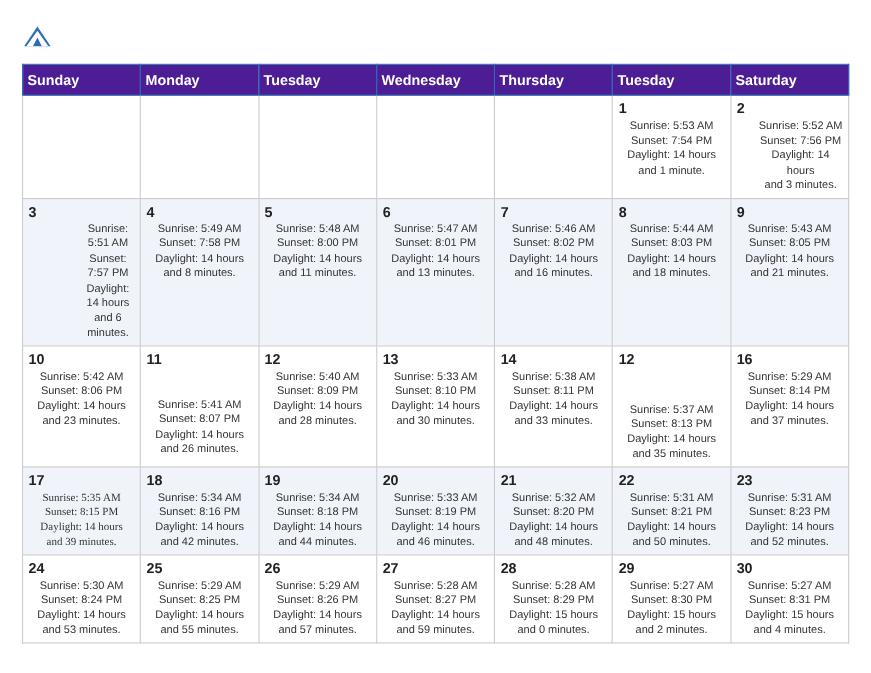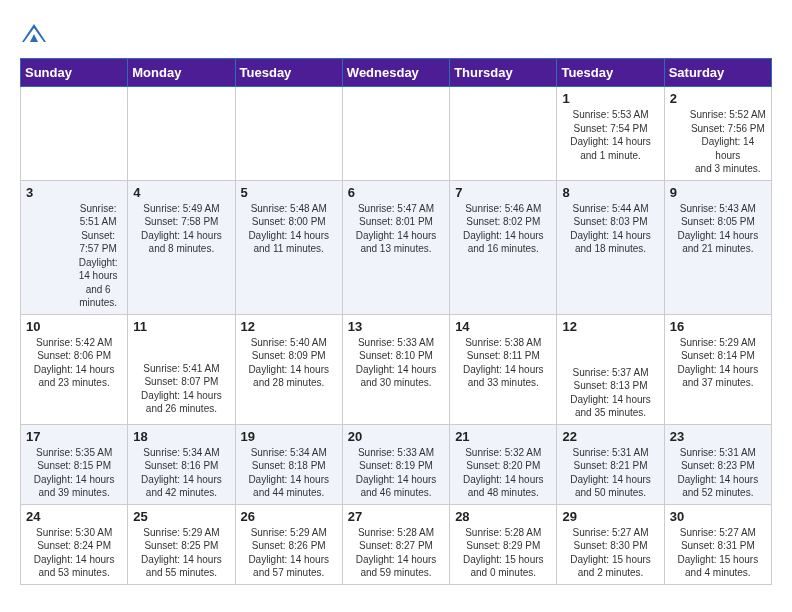--- a/index.html
+++ b/index.html
@@ -238,21 +238,21 @@
           <span class="day-num">16</span>
           <div class="day-info" style="white-space: pre-line;">Sunrise: 5:29 AM
 Sunset: 8:14 PM
 Daylight: 14 hours
 and 37 minutes.</div>
         </td>
       </tr>
       <tr>
         <td>
           <span class="day-num">17</span>
-          <div class="day-info" style="white-space: pre-line;">Sunrise: 5:35 AM
+          <div class="day-info" style="white-space: pre-line; font-family: Liberation Serif, serif;">Sunrise: 5:35 AM
 Sunset: 8:15 PM
 Daylight: 14 hours
 and 39 minutes.</div>
         </td>
         <td>
           <span class="day-num">18</span>
           <div class="day-info" style="white-space: pre-line;">Sunrise: 5:34 AM
 Sunset: 8:16 PM
 Daylight: 14 hours
 and 42 minutes.</div>

